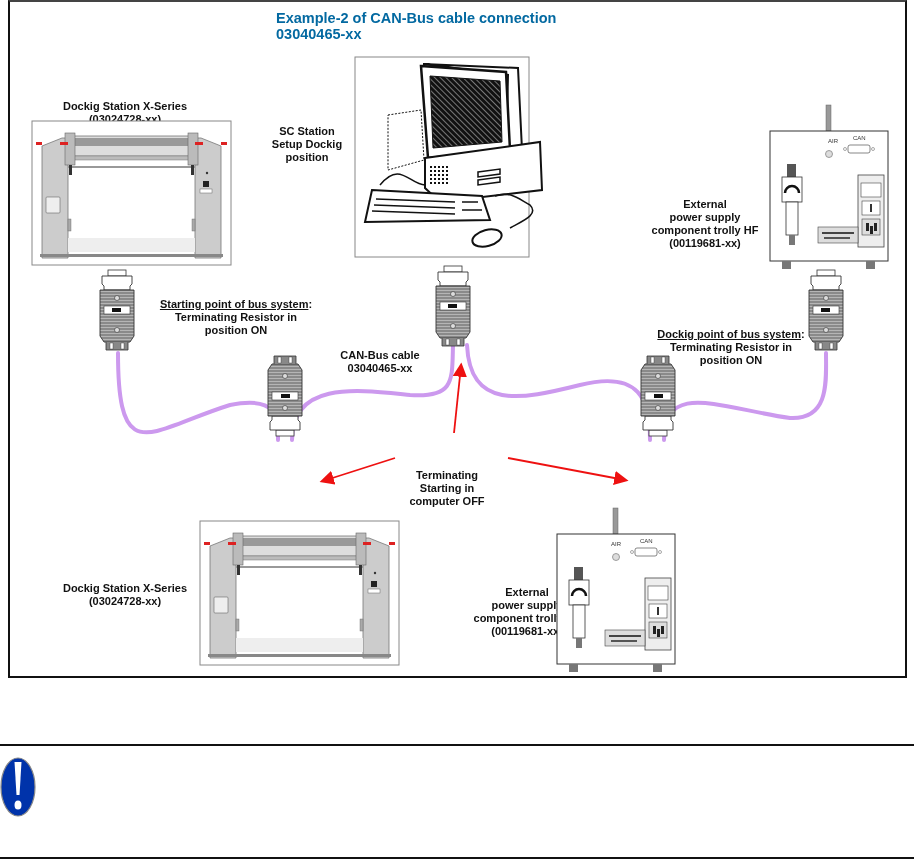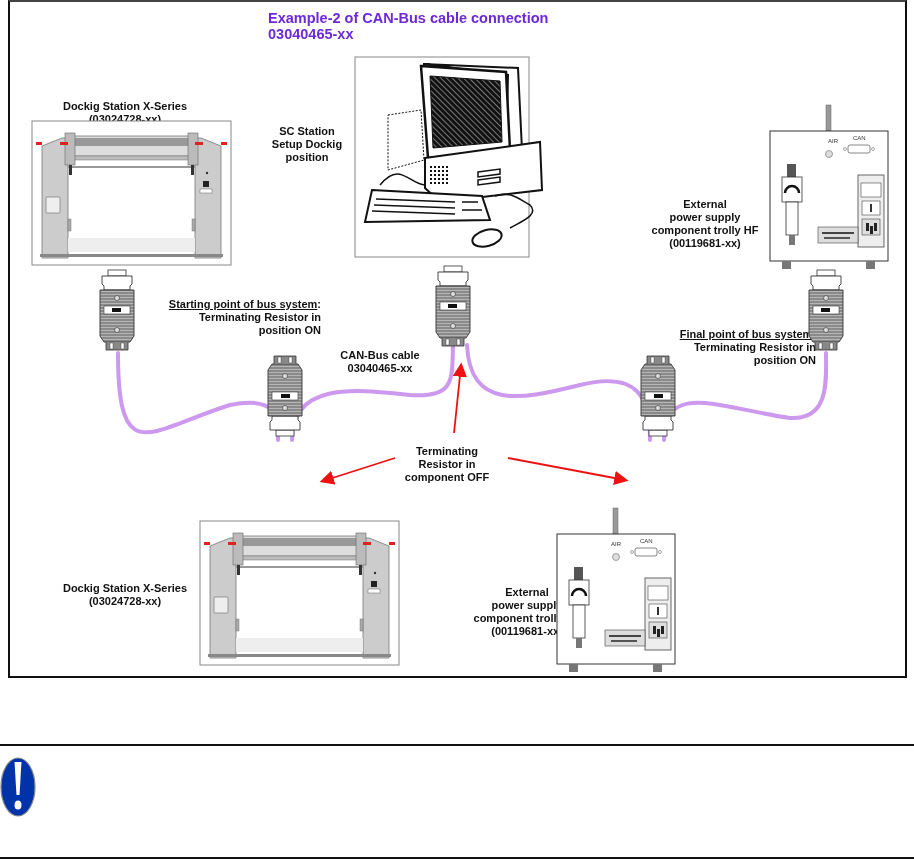--- a/index.html
+++ b/index.html
@@ -1,20 +1,20 @@
 <!DOCTYPE html>
 <html><head>
 <meta charset="utf-8">
 <style>
   html,body{margin:0;padding:0;background:#fff;}
   body{width:914px;height:859px;position:relative;overflow:hidden;font-family:"Liberation Sans",sans-serif;color:#111;}
   .frame{position:absolute;left:8px;top:0;width:899px;height:678px;border:2px solid #111;border-top:2px solid #444;box-sizing:border-box;background:#fff;}
   .lbl{position:absolute;font-weight:bold;font-size:11px;line-height:13px;text-align:center;color:#111;margin-top:8px;}
-  .lbl-left{text-align:right;}
-  .title{position:absolute;left:268px;top:10px;font-weight:bold;font-size:14.5px;line-height:16px;color:#6d28d9;}
+  .lbl-left{text-align:center;}
+  .title{position:absolute;left:276px;top:10px;font-weight:bold;font-size:14.5px;line-height:16px;color:#0369a1;}
   .u{text-decoration:underline;}
   .hr{position:absolute;left:0;width:914px;height:2px;background:#111;}
   svg{position:absolute;left:0;top:0;overflow:visible;}
 </style>
 </head>
 <body>
 
 <div class="frame"></div>
 
 <div class="title">
@@ -45,29 +45,29 @@
   <div>Terminating Resistor in</div>
   <div>position ON</div>
 </div>
 
 <div class="lbl" style="left:330px;top:341px;width:100px;text-align:center;">
   <div>CAN-Bus cable</div>
   <div>03040465-xx</div>
 </div>
 
 <div class="lbl lbl-left" style="left:646px;top:320px;width:170px;">
-  <div><span class="u">Final point of bus system</span><span>:</span></div>
+  <div><span class="u">Dockig point of bus system</span><span>:</span></div>
   <div>Terminating Resistor in</div>
   <div>position ON</div>
 </div>
 
-<div class="lbl" style="left:402px;top:437px;width:90px;">
+<div class="lbl" style="left:402px;top:461px;width:90px;">
   <div>Terminating</div>
-  <div>Resistor in</div>
-  <div>component OFF</div>
+  <div>Starting in</div>
+  <div>computer OFF</div>
 </div>
 
 <div class="lbl" style="left:40px;top:574px;width:170px;">
   <div>Dockig Station X-Series</div>
   <div>(03024728-xx)</div>
 </div>
 
 <div class="lbl" style="left:467px;top:578px;width:120px;">
   <div>External</div>
   <div>power supply</div>

